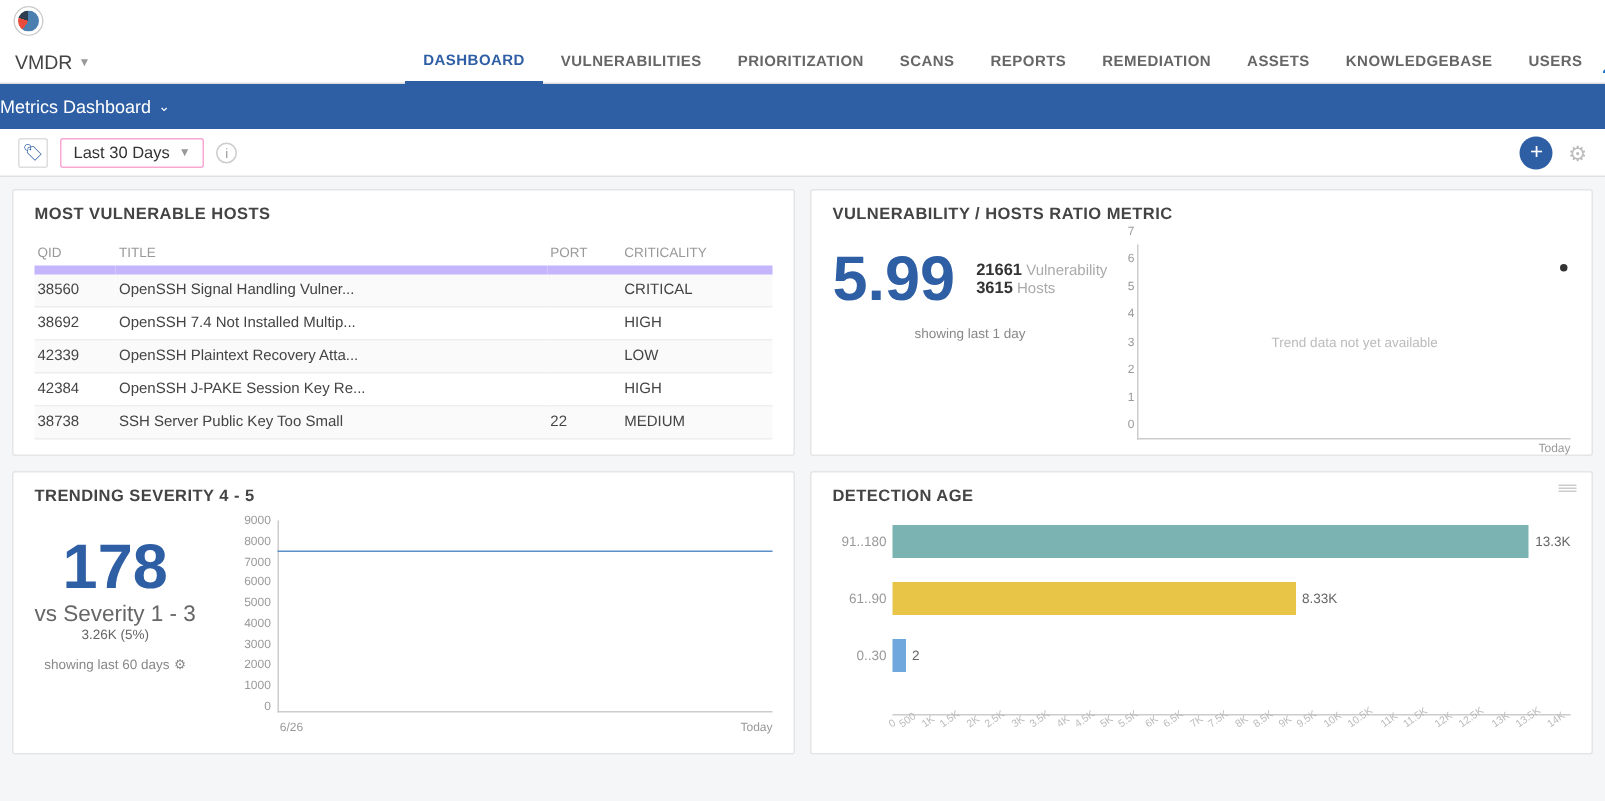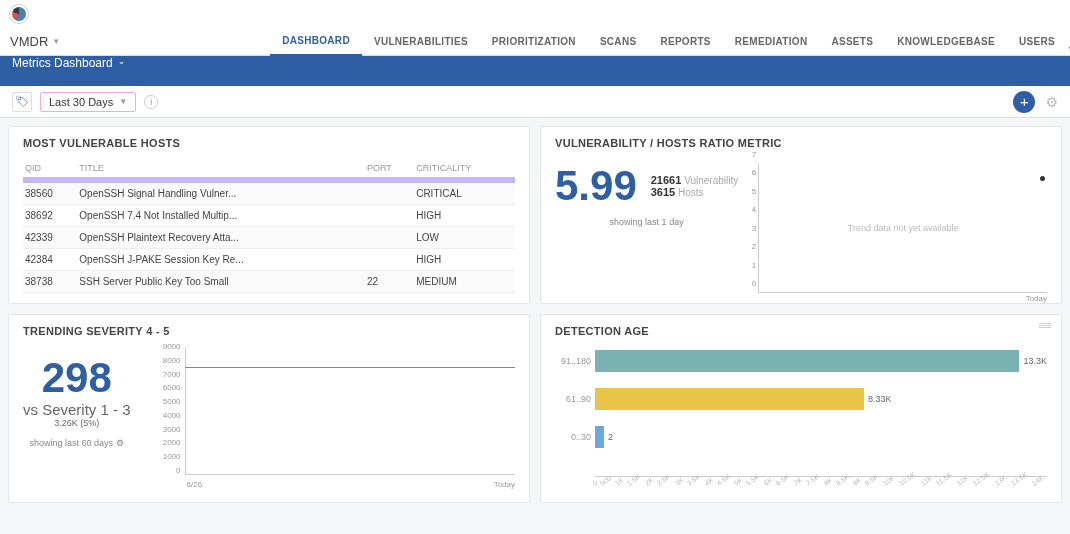--- a/index.html
+++ b/index.html
@@ -7,21 +7,21 @@
 .topbar{height:28px;display:flex;align-items:center;padding:0 10px;background:#fff}
 .logo-circle{width:18px;height:18px;border-radius:50%;background:conic-gradient(#4a7fb0 0 60%,#e74c3c 60% 80%,#2c3e50 80% 100%);border:2px solid #fff;box-shadow:0 0 0 1px #ccc}
 .navrow{height:28px;display:flex;align-items:center;background:#fff;border-bottom:1px solid #ddd;padding:0 10px}
 .brand{font-size:13px;font-weight:400;color:#444;display:flex;align-items:center;gap:4px}
 .caret{font-size:8px;color:#999}
 .tabs{display:flex;margin-left:210px;gap:0}
 .tab{font-size:10px;font-weight:600;color:#666;padding:0 12px;height:28px;display:flex;align-items:center;cursor:pointer;letter-spacing:.3px}
 .tab.active{color:#2e5ea3;border-bottom:2px solid #2e5ea3}
 .topright{margin-left:auto;display:flex;gap:8px;align-items:center}
 .topright span{color:#666;font-size:13px}
-.bluebar{height:30px;background:#2e5ea3;display:flex;align-items:flex-start;padding:0 12px;color:#fff;font-size:12px;gap:5px}
+.bluebar{height:30px;background:#2e5ea3;display:flex;align-items:center;padding:0 0;color:#fff;font-size:12px;gap:5px}
 .filterbar{height:32px;background:#fff;display:flex;align-items:center;padding:0 12px;gap:8px;border-bottom:1px solid #e0e0e0}
 .tag-icon{width:20px;height:20px;display:flex;align-items:center;justify-content:center;color:#2e5ea3;border:1px solid #ddd;border-radius:2px;font-size:11px}
 .date-select{border:1px solid #f9a8d4;border-radius:2px;padding:3px 8px;font-size:11px;display:flex;align-items:center;gap:6px}
 .info-icon{width:14px;height:14px;border:1px solid #ccc;border-radius:50%;display:flex;align-items:center;justify-content:center;font-size:9px;color:#999}
 .plus-btn{width:22px;height:22px;background:#2e5ea3;color:#fff;border-radius:50%;display:flex;align-items:center;justify-content:center;font-size:15px}
 .gear{color:#bbb;font-size:14px}
 .grid{display:grid;grid-template-columns:1fr 1fr;gap:10px;padding:8px}
 .card{background:#fff;border:1px solid #e5e5e5;border-radius:2px;padding:10px 14px;position:relative}
 .card-title{font-size:11px;font-weight:700;color:#444;letter-spacing:.3px;margin-bottom:10px}
 .menu-dots{position:absolute;top:8px;right:10px;color:#ccc;font-size:13px;display:flex;flex-direction:column;gap:1px}
@@ -180,21 +180,21 @@
           <div class="ytick" style="bottom: 100%;">7</div>
           <div class="dot" style="right: 2px; bottom: 85.7143%;"></div>
         </div>
     </div>
   </div>
 
   <div class="card">
     <div class="card-title">TRENDING SEVERITY 4 - 5</div>
     <div class="sev-flex">
       <div class="sev-left">
-        <div class="sev-num">298</div>
+        <div class="sev-num">178</div>
         <div class="sev-sub">vs Severity 1 - 3</div>
         <div class="sev-sub2">3.26K (5%)</div>
         <div class="sev-last">
           <span>showing last 60 days</span>
             <span>⚙</span>
         </div>
       </div>
       <div class="trendchart" id="sevchart">
         <div class="axis"></div>
       <div class="yt" style="bottom: 12px;">0</div>

